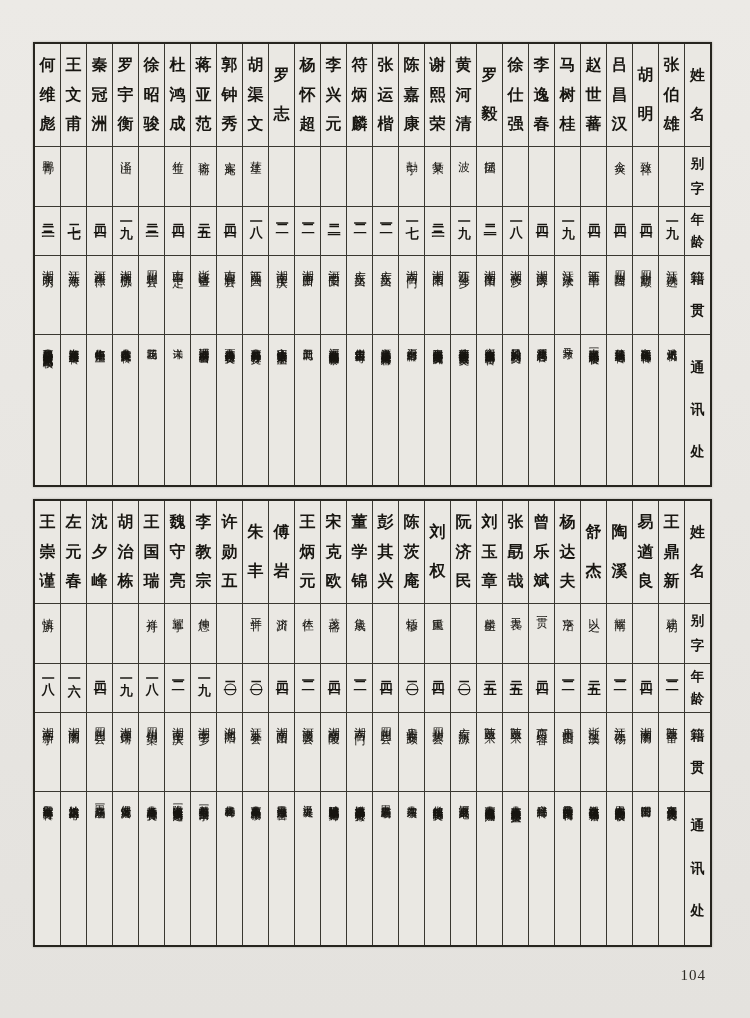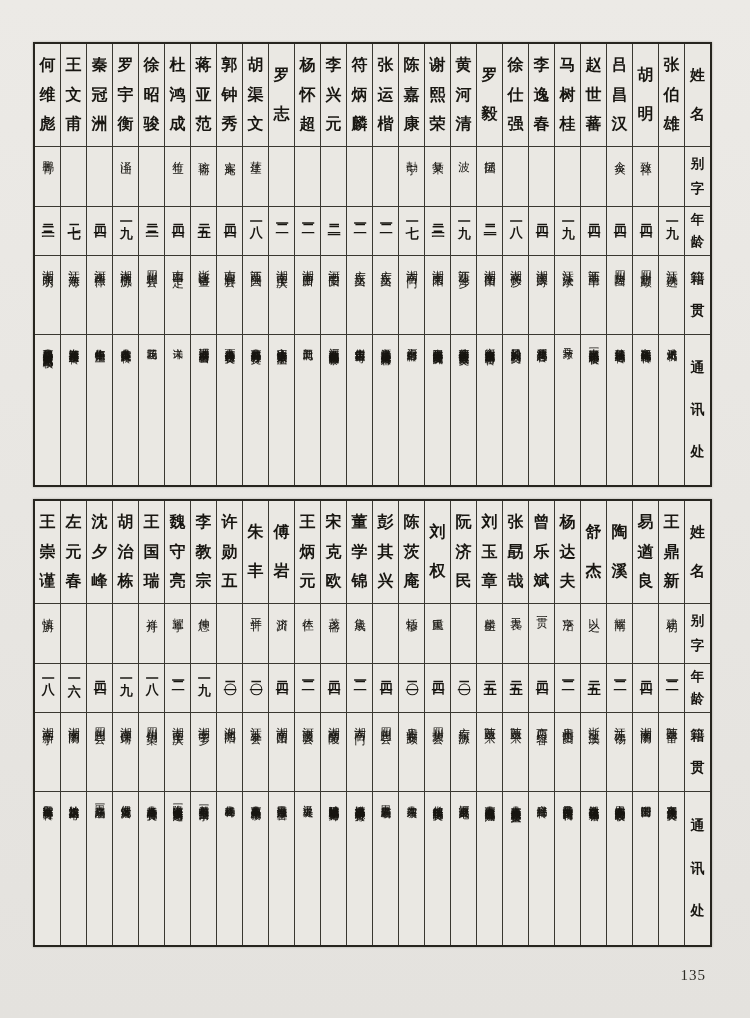--- a/index.html
+++ b/index.html
@@ -1054,14 +1054,14 @@
           <div class="cell c-origin">
             <span class="vtext">湖南新宁</span>
           </div>
           <div class="cell c-addr">
             <span class="vtext">新宁冻江口李奇美号转</span>
           </div>
         </div>
       </div>
   </section>
 
-  <div class="page-number">135</div>
+  <div class="page-number">104</div>
 </div>
 
 </body></html>

